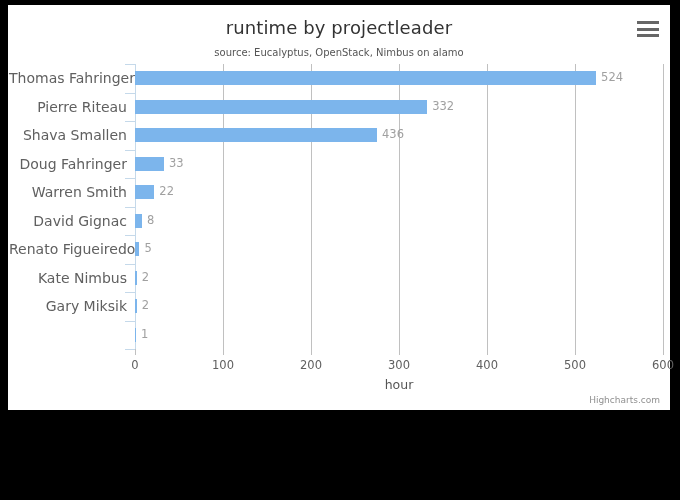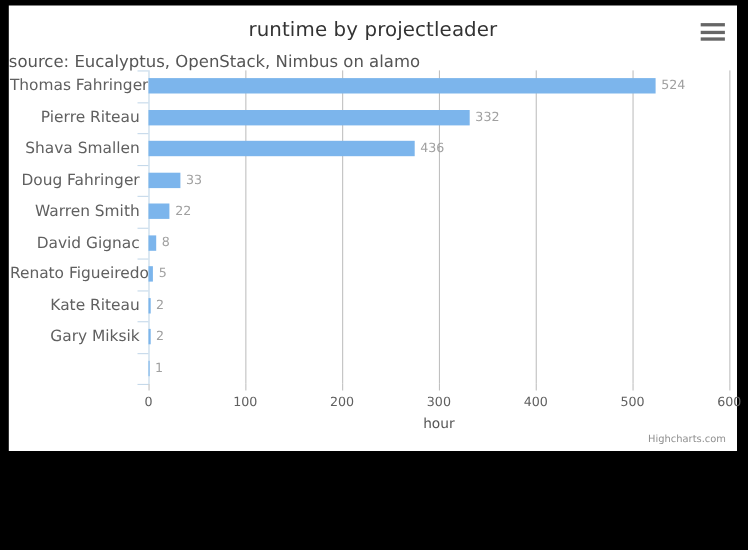--- a/index.html
+++ b/index.html
@@ -26,21 +26,22 @@
     text-align: center;
     font-size: 18px;
     color: #333333;
     letter-spacing: .1px;
     white-space: nowrap;
   }
   #chart-subtitle {
     position: absolute;
     left: 0; top: 42px;
     width: 662px;
-    font-size: 15px;
+    text-align: center;
+    font-size: 10px;
     color: #555555;
     white-space: nowrap;
   }
 
   
   #context-button {
     position: absolute;
     right: 10px; top: 13px;
     width: 24px; height: 22px;
     cursor: pointer;
@@ -183,21 +184,21 @@
   </div>
 
   <div id="cat-labels">
       <div class="cat-label" style="top: 7.25px;">Thomas Fahringer</div>
       <div class="cat-label" style="top: 35.75px;">Pierre Riteau</div>
       <div class="cat-label" style="top: 64.25px;">Shava Smallen</div>
       <div class="cat-label" style="top: 92.75px;">Doug Fahringer</div>
       <div class="cat-label" style="top: 121.25px;">Warren Smith</div>
       <div class="cat-label" style="top: 149.75px; padding-left: 13px;">David Gignac</div>
       <div class="cat-label" style="top: 178.25px;">Renato Figueiredo</div>
-      <div class="cat-label" style="top: 206.75px;">Kate Riteau</div>
+      <div class="cat-label" style="top: 206.75px;">Kate Nimbus</div>
       <div class="cat-label" style="top: 235.25px;">Gary Miksik</div>
     </div>
 
   <div id="yaxis-line"></div>
 
   <div id="plot">
     <div id="plot-bg"></div>
   <div class="gridline zero" style="left: 0px;"></div>
       <div class="gridline" style="left: 88px;"></div>
       <div class="gridline" style="left: 176px;"></div>

